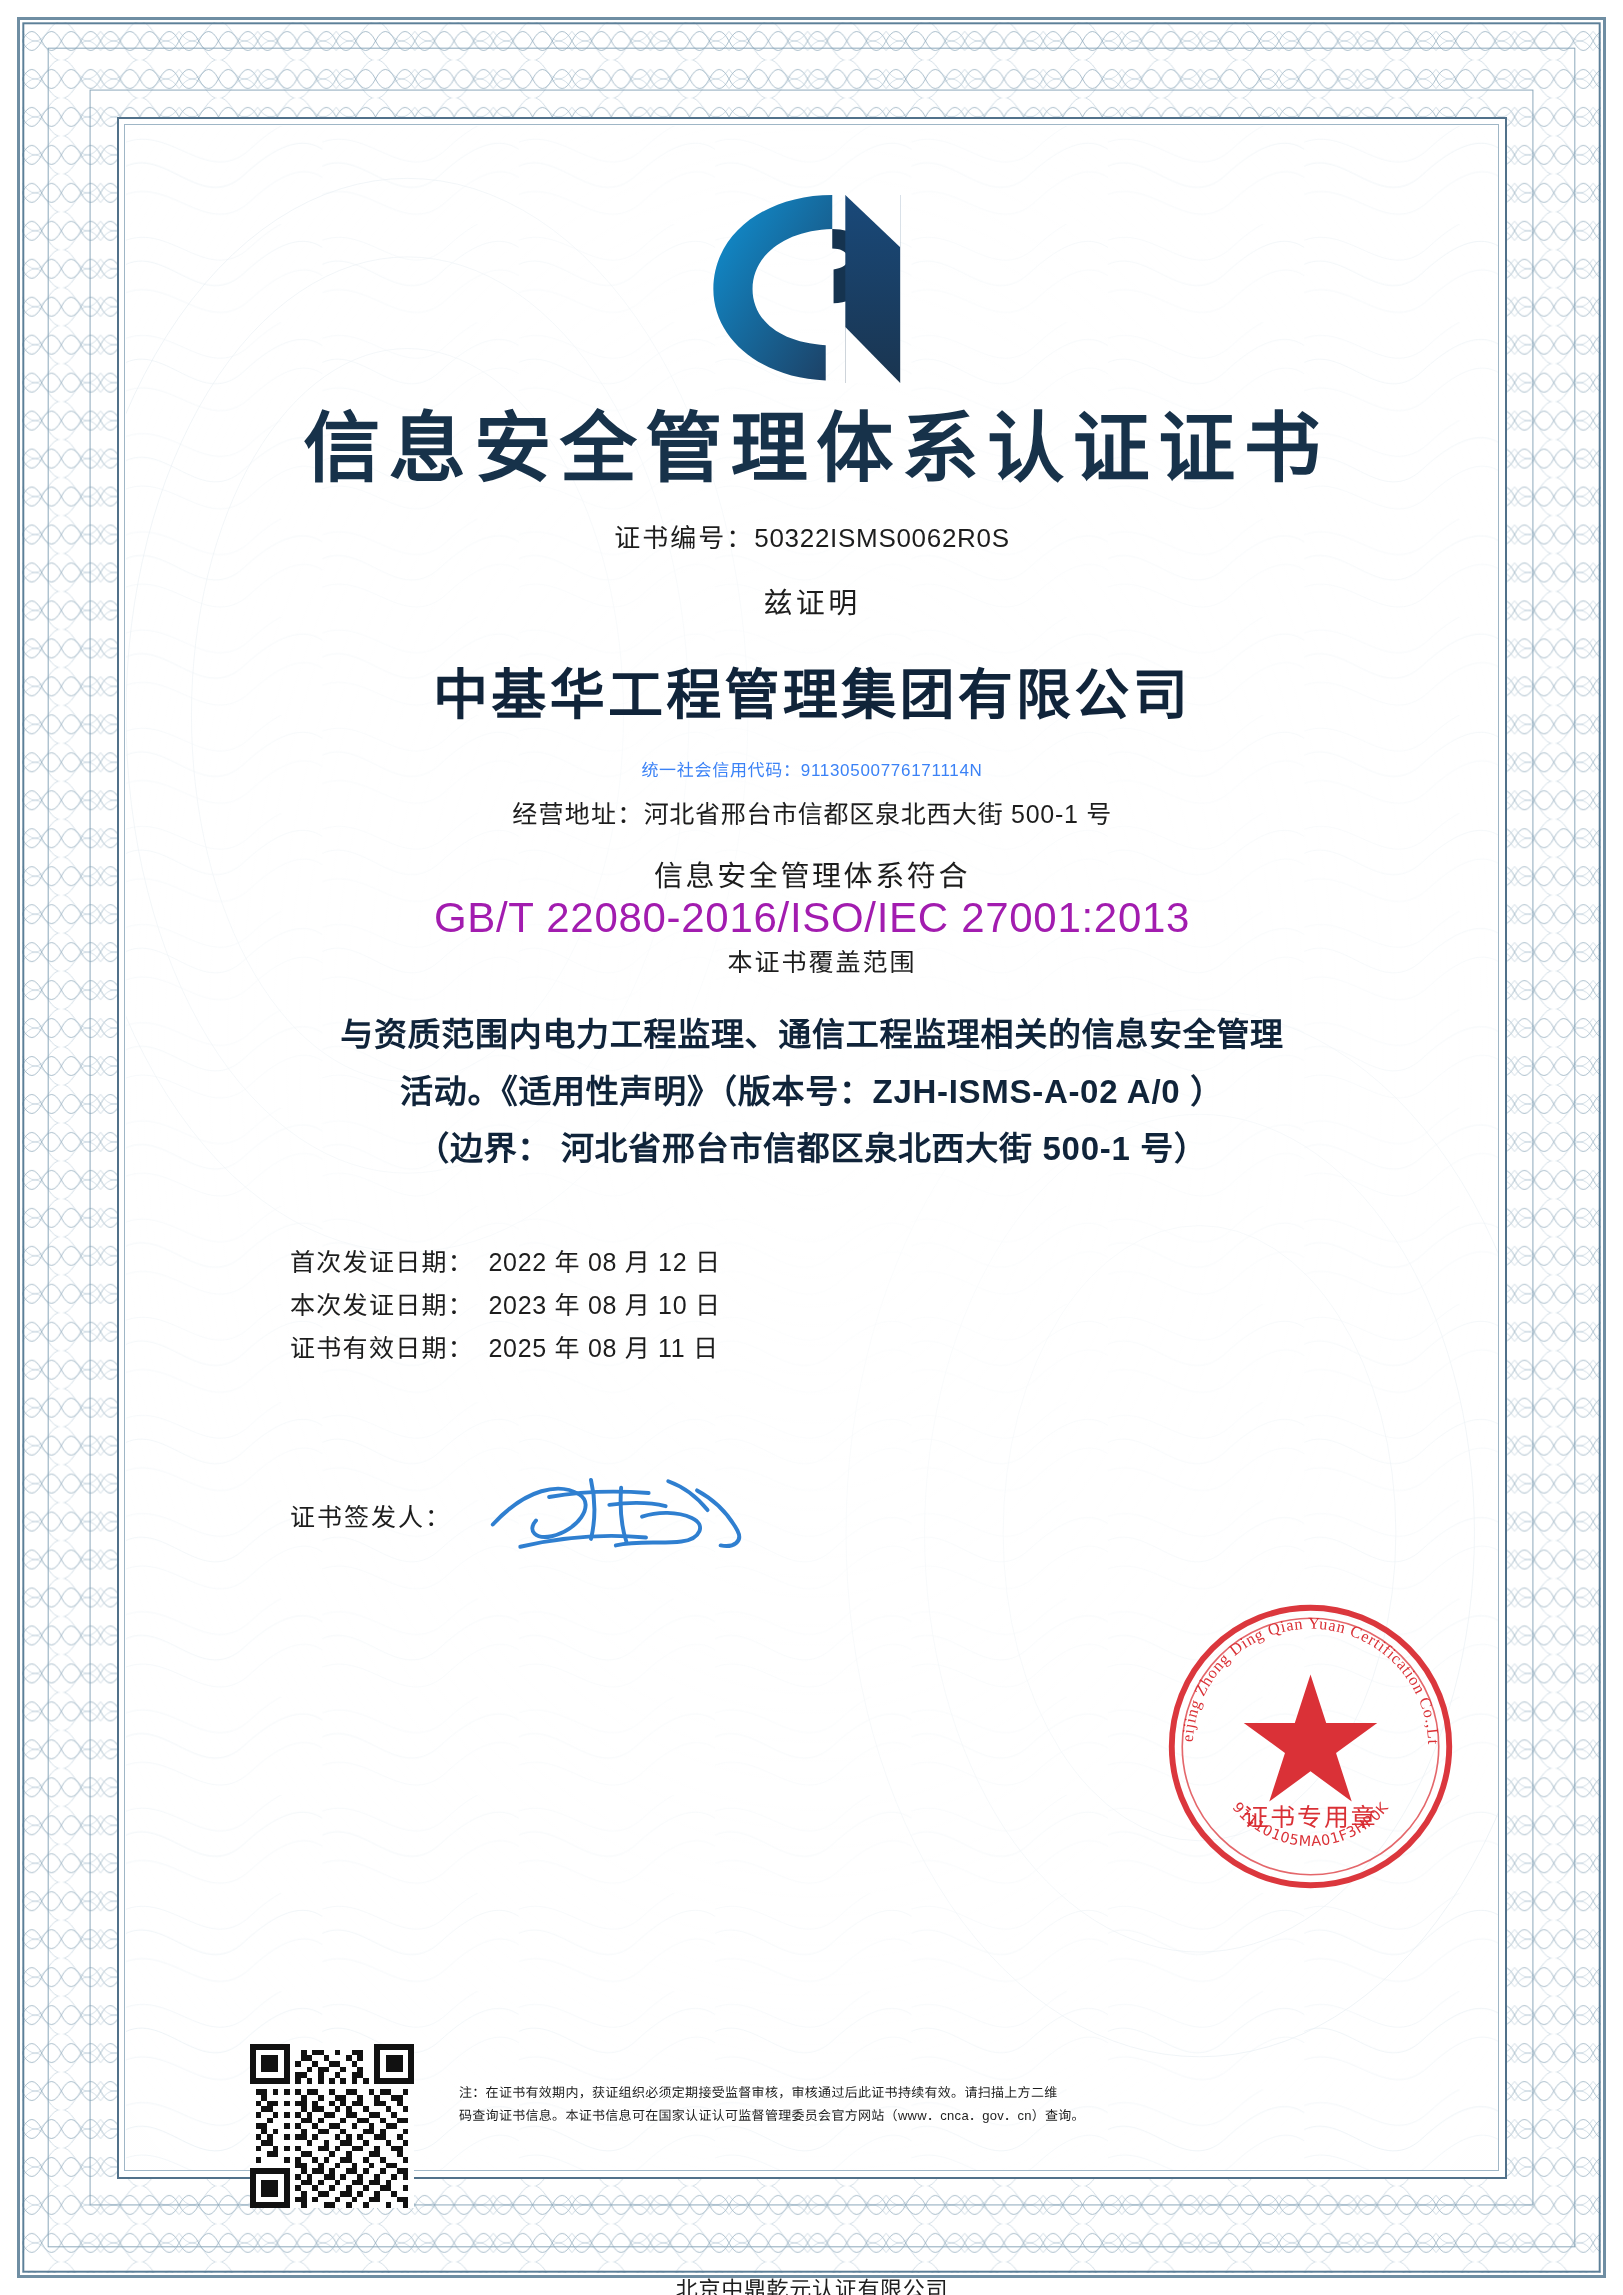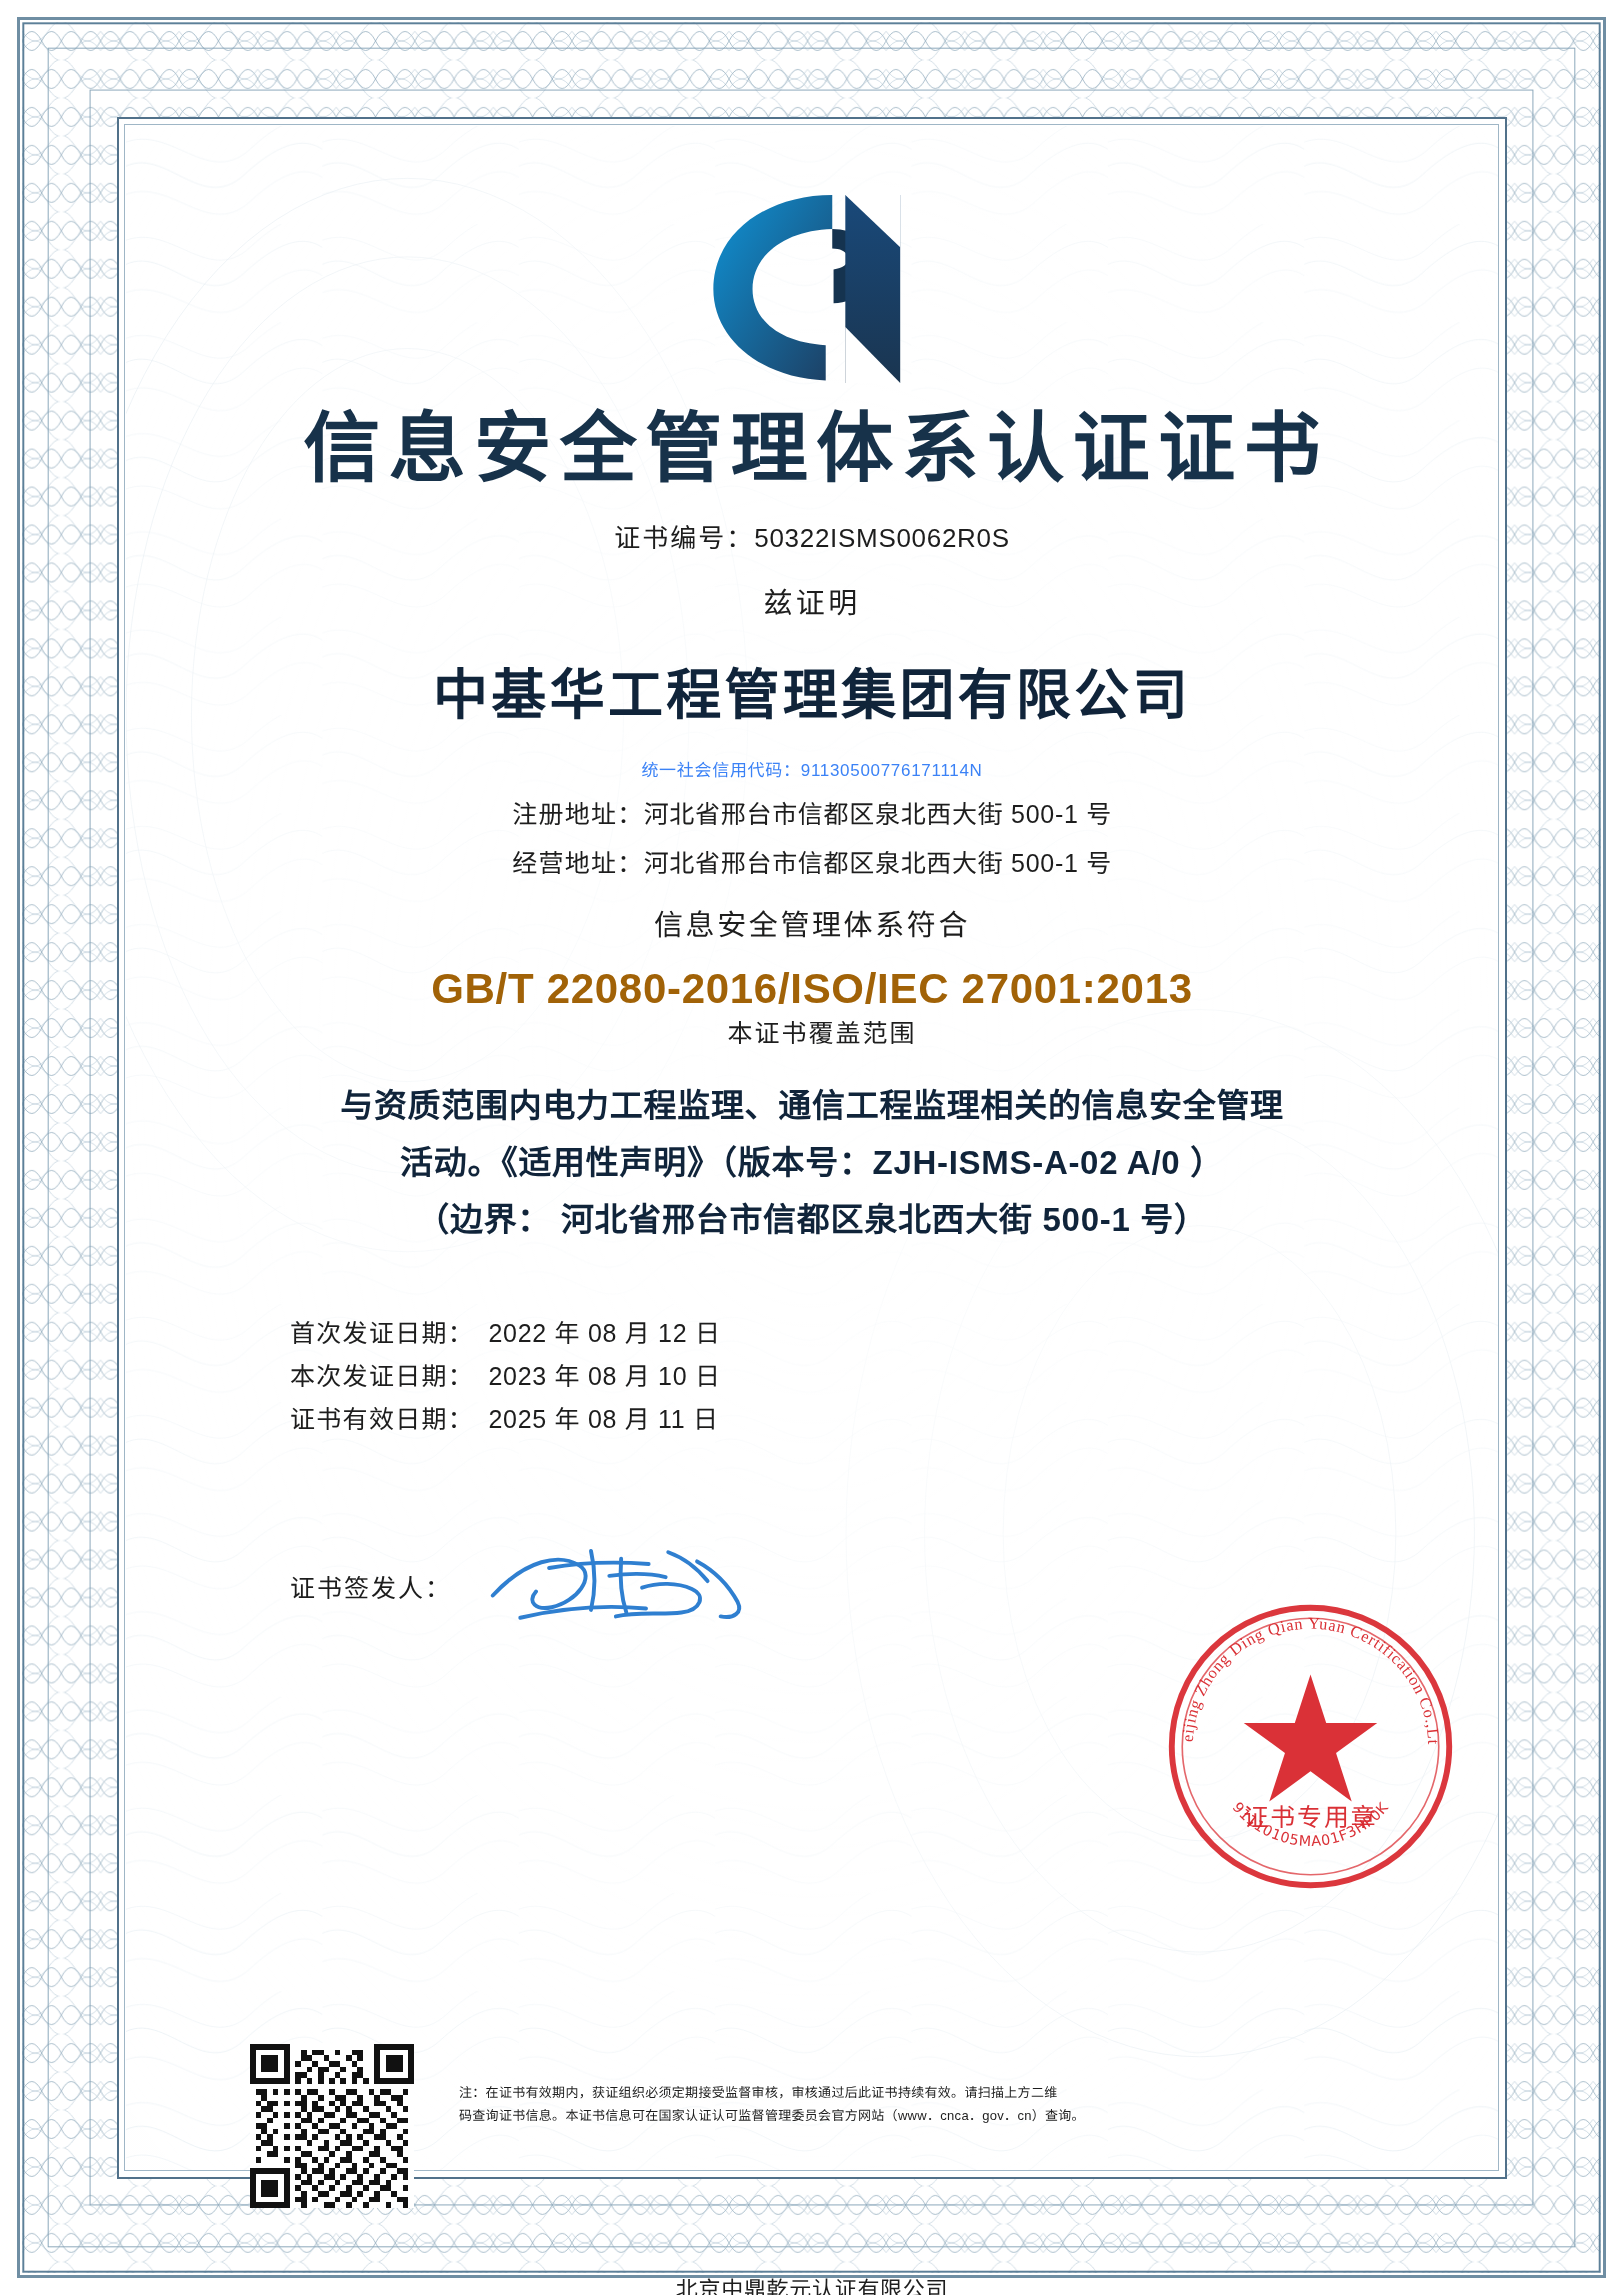--- a/index.html
+++ b/index.html
@@ -126,25 +126,24 @@
   .addr-line .lbl { letter-spacing: 1.3px; }
 
   .conform {
     margin-top: 22px;
     font-size: 29px;
     letter-spacing: 2.6px;
     color: #1d1d1d;
   }
 
   .standard {
-    margin-top: 22px;
     font-size: 42px;
-    font-weight: bold;
+    font-weight: normal;
     letter-spacing: 0.7px;
-    color: #a16207;
+    color: #a21caf;
   }
 
   .scope-label {
     font-size: 25px;
     letter-spacing: 2px;
     color: #1d1d1d;
     padding-left: 20px;
   }
 
   .scope-body {
@@ -330,23 +329,20 @@
 
     <div class="hereby">兹证明</div>
 
     <div class="company">中基华工程管理集团有限公司</div>
 
     <div class="credit-code">
       <span>统一社会信用代码：</span><span>91130500776171114N</span>
     </div>
 
     <div class="addr-line">
-      <span class="lbl">注册地址：</span><span>河北省邢台市信都区泉北西大街 500-1 号</span>
-    </div>
-    <div class="addr-line">
       <span class="lbl">经营地址：</span><span>河北省邢台市信都区泉北西大街 500-1 号</span>
     </div>
 
     <div class="conform">信息安全管理体系符合</div>
 
     <div class="standard">GB/T 22080-2016/ISO/IEC 27001:2013</div>
 
     <div class="scope-label">本证书覆盖范围</div>
     <div class="scope-body">
       <div>与资质范围内电力工程监理、通信工程监理相关的信息安全管理</div>

